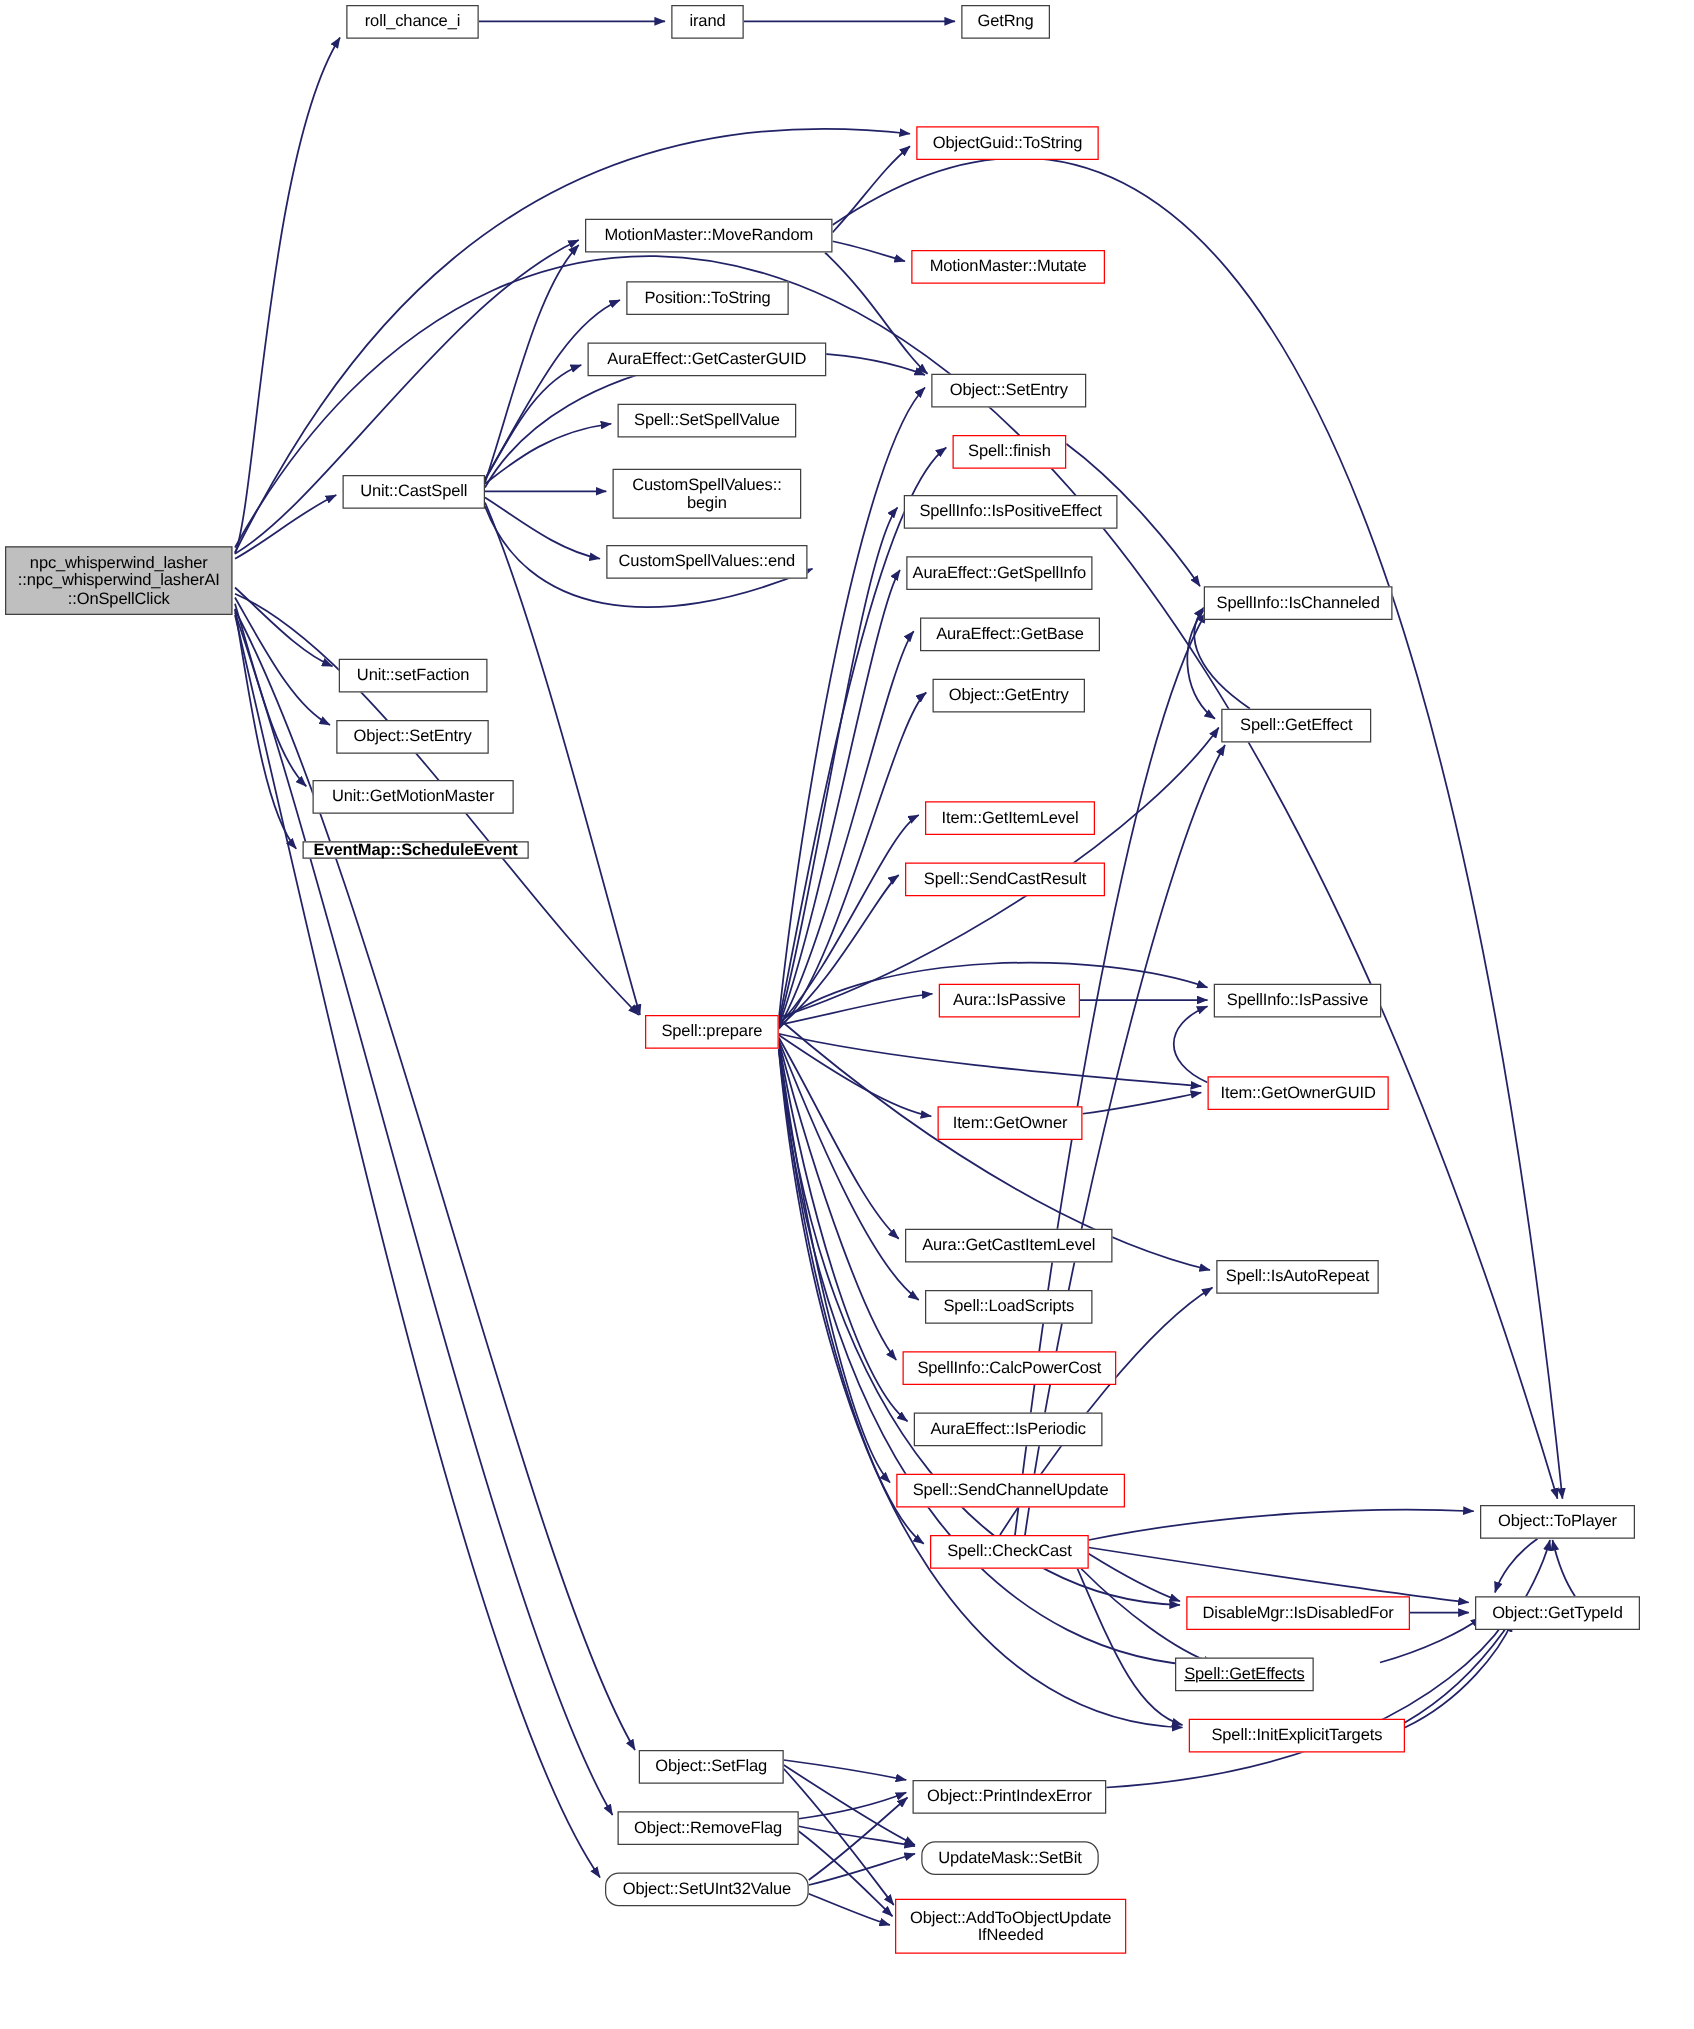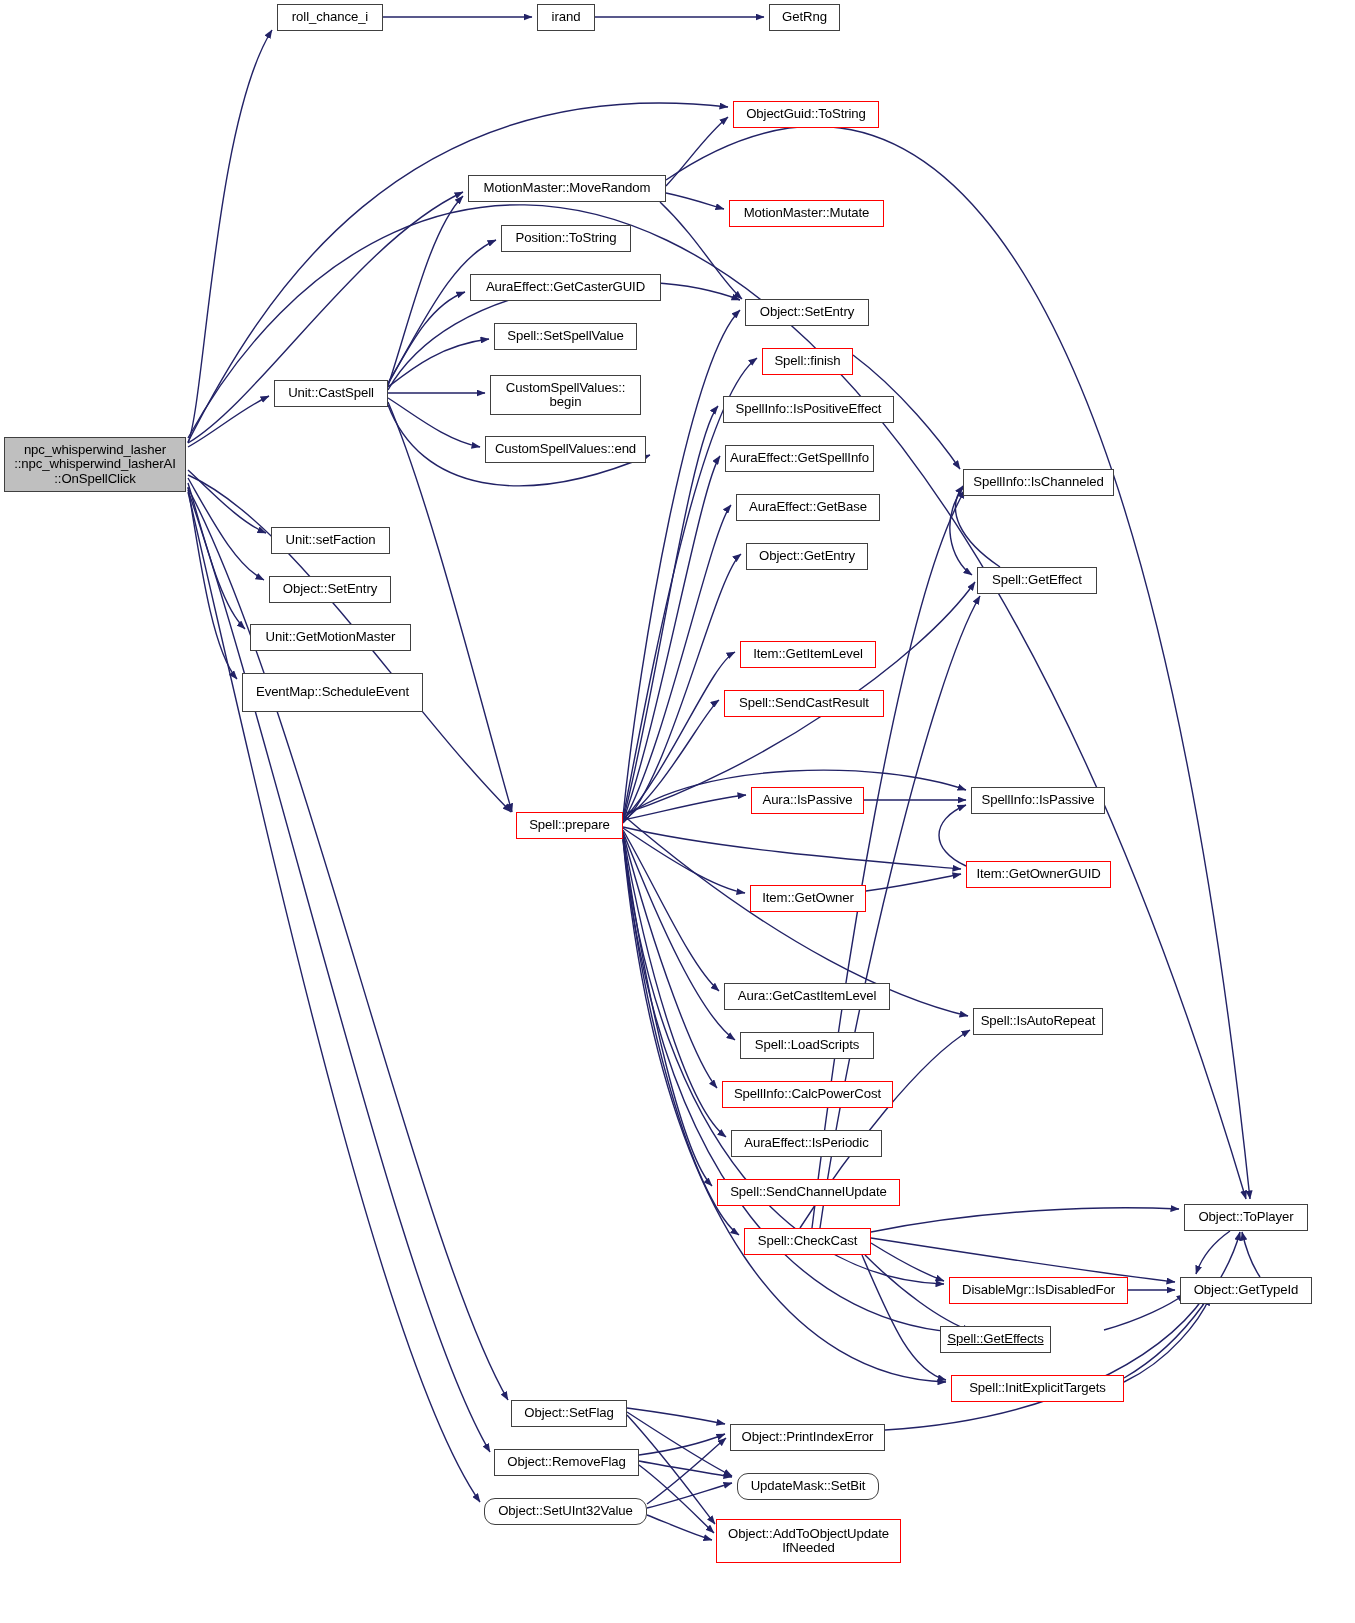--- a/index.html
+++ b/index.html
@@ -163,21 +163,21 @@
       <div class="node" style="left: 723px; top: 396px; width: 171px; height: 27px;">SpellInfo::IsPositiveEffect</div>
       <div class="node" style="left: 485px; top: 436px; width: 161px; height: 27px;">CustomSpellValues::end</div>
       <div class="node" style="left: 725px; top: 445px; width: 149px; height: 27px;">AuraEffect::GetSpellInfo</div>
       <div class="node" style="left: 963px; top: 469px; width: 151px; height: 27px;">SpellInfo::IsChanneled</div>
       <div class="node" style="left: 736px; top: 494px; width: 144px; height: 27px;">AuraEffect::GetBase</div>
       <div class="node" style="left: 746px; top: 543px; width: 122px; height: 27px;">Object::GetEntry</div>
       <div class="node" style="left: 977px; top: 567px; width: 120px; height: 27px;">Spell::GetEffect</div>
       <div class="node" style="left: 271px; top: 527px; width: 119px; height: 27px;">Unit::setFaction</div>
       <div class="node" style="left: 269px; top: 576px; width: 122px; height: 27px;">Object::SetEntry</div>
       <div class="node" style="left: 250px; top: 624px; width: 161px; height: 27px;">Unit::GetMotionMaster</div>
-      <div class="node" style="left: 242px; top: 673px; width: 181px; height: 39px;">EventMap::ScheduleEvent</div>
+      <div class="node" style="left: 242px; top: 673px; width: 181px; height: 14px; font-weight: bold;">EventMap::ScheduleEvent</div>
       <div class="node red" style="left: 740px; top: 641px; width: 136px; height: 27px;">Item::GetItemLevel</div>
       <div class="node red" style="left: 724px; top: 690px; width: 160px; height: 27px;">Spell::SendCastResult</div>
       <div class="node red" style="left: 751px; top: 787px; width: 113px; height: 27px;">Aura::IsPassive</div>
       <div class="node" style="left: 971px; top: 787px; width: 134px; height: 27px;">SpellInfo::IsPassive</div>
       <div class="node red" style="left: 516px; top: 812px; width: 107px; height: 27px;">Spell::prepare</div>
       <div class="node red" style="left: 966px; top: 861px; width: 145px; height: 27px;">Item::GetOwnerGUID</div>
       <div class="node red" style="left: 750px; top: 885px; width: 116px; height: 27px;">Item::GetOwner</div>
       <div class="node" style="left: 724px; top: 983px; width: 166px; height: 27px;">Aura::GetCastItemLevel</div>
       <div class="node" style="left: 973px; top: 1008px; width: 130px; height: 27px;">Spell::IsAutoRepeat</div>
       <div class="node" style="left: 740px; top: 1032px; width: 134px; height: 27px;">Spell::LoadScripts</div>

